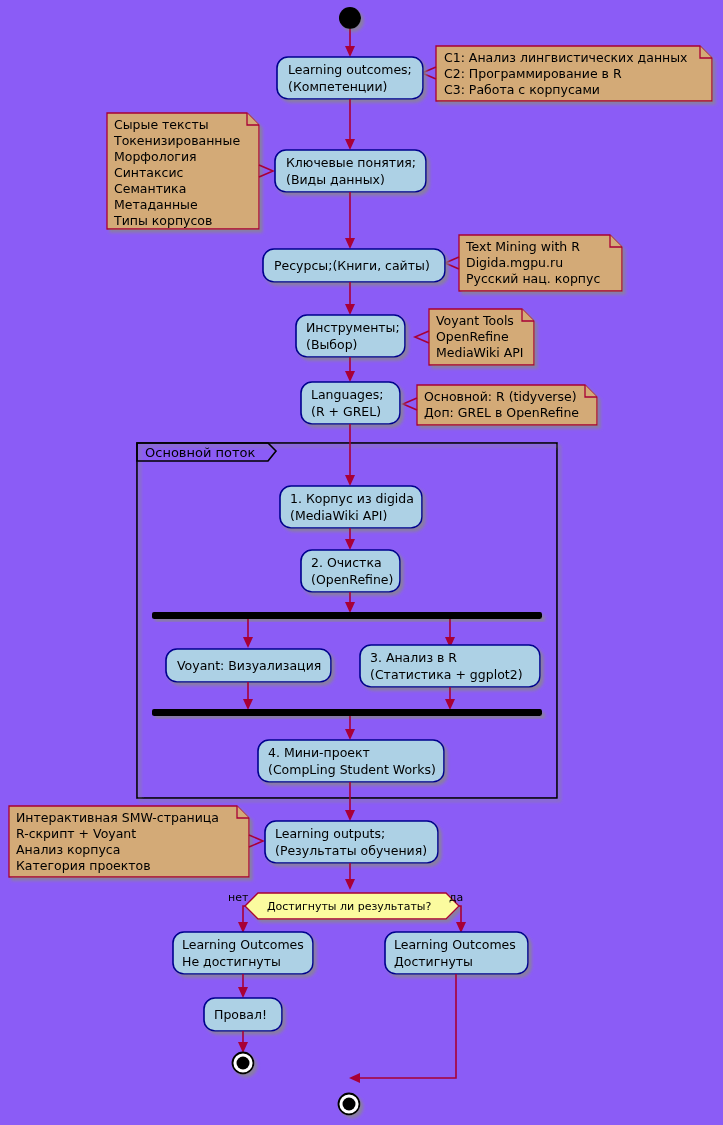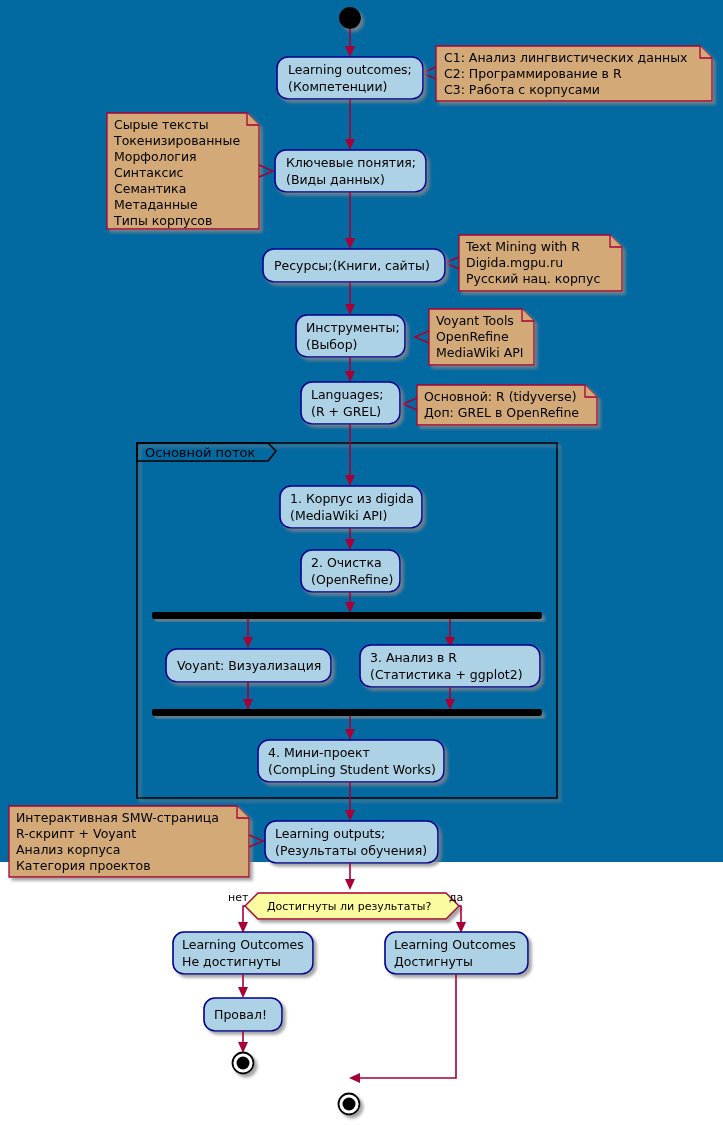--- a/index.html
+++ b/index.html
@@ -1,17 +1,17 @@
 <!DOCTYPE html>
 <html><head>
 <meta charset="utf-8">
 <style>
   html,body{margin:0;padding:0;background:#ffffff;}
   body{width:723px;height:1125px;overflow:hidden;font-family:"DejaVu Sans",sans-serif;}
-  #stage{position:relative;width:723px;height:862px;background:#0369a1;}
+  #stage{position:relative;width:723px;height:1125px;background:#8b5cf6;}
   svg#diagram{position:absolute;left:0;top:0;width:723px;height:1125px;}
   .nodetext{font-family:"DejaVu Sans",sans-serif;font-size:12.5px;fill:#000000;dominant-baseline:middle;}
   .notetext{font-family:"DejaVu Sans",sans-serif;font-size:12.5px;fill:#000000;dominant-baseline:middle;}
   .guardtext{font-family:"DejaVu Sans",sans-serif;font-size:11px;fill:#000000;dominant-baseline:middle;}
   .partlabel{font-family:"DejaVu Sans",sans-serif;font-size:13px;fill:#000000;dominant-baseline:middle;}
   .arrow-line{stroke:#A80036;stroke-width:1.6;fill:none;}
   .arrow-head{fill:#A80036;}
   .act{fill:#ADD1E5;stroke:#00008F;stroke-width:1.6;}
   .note{fill:#D3AA77;stroke:#A80036;stroke-width:1.3;}
   .diamond{fill:#FBFB9F;stroke:#A80036;stroke-width:1.4;}

